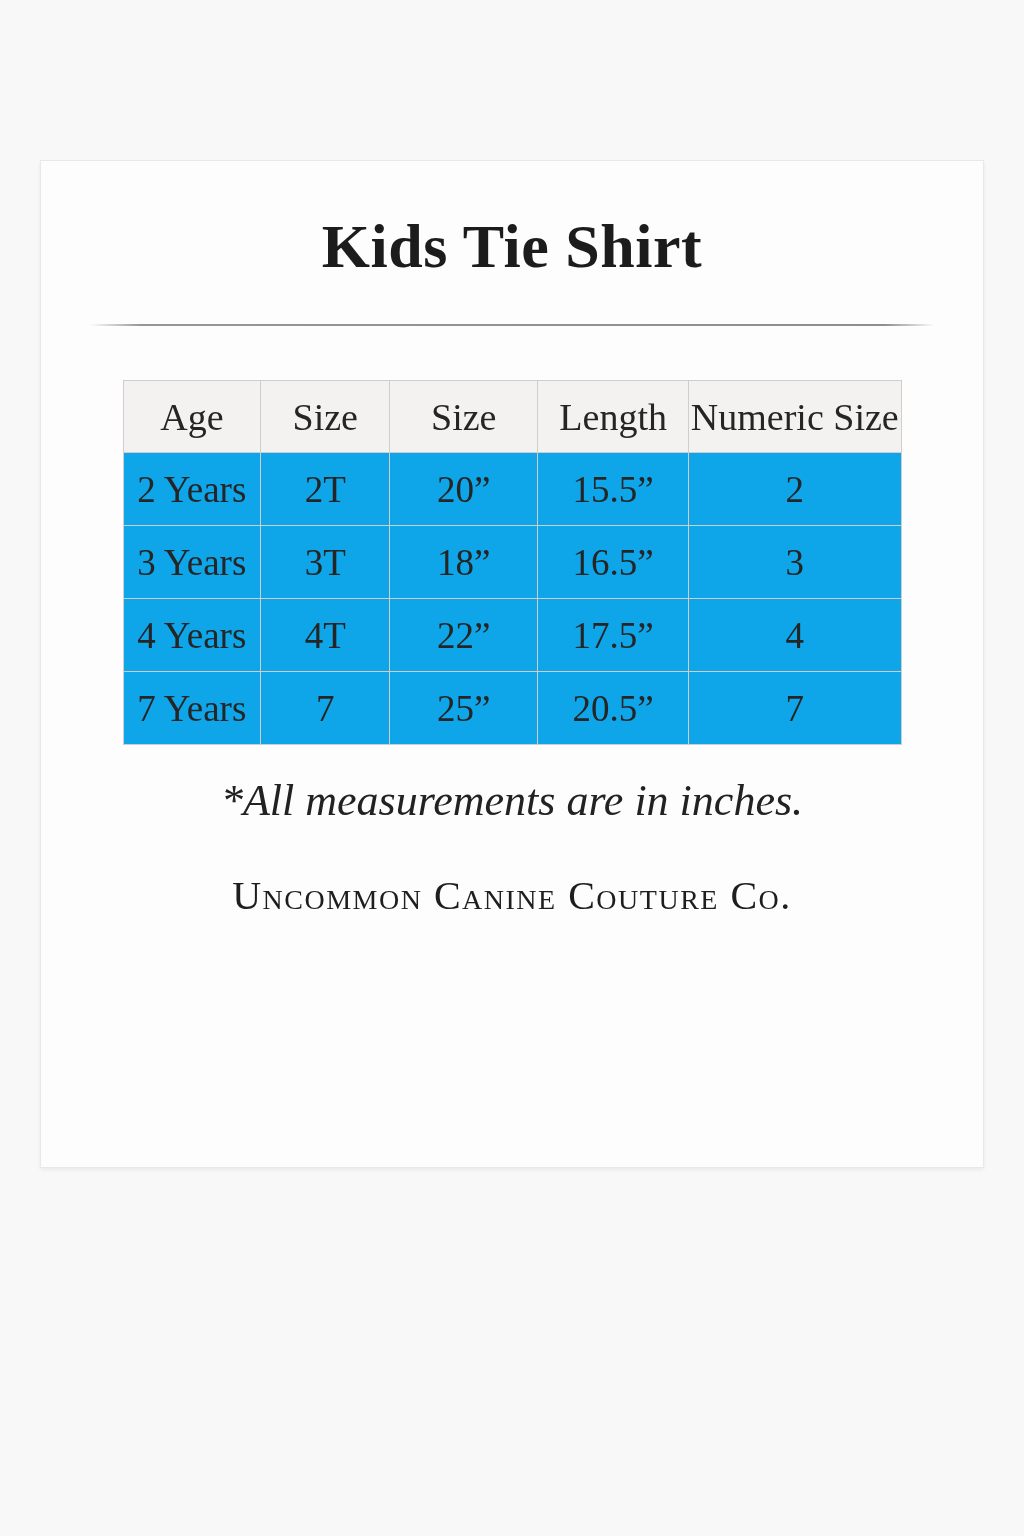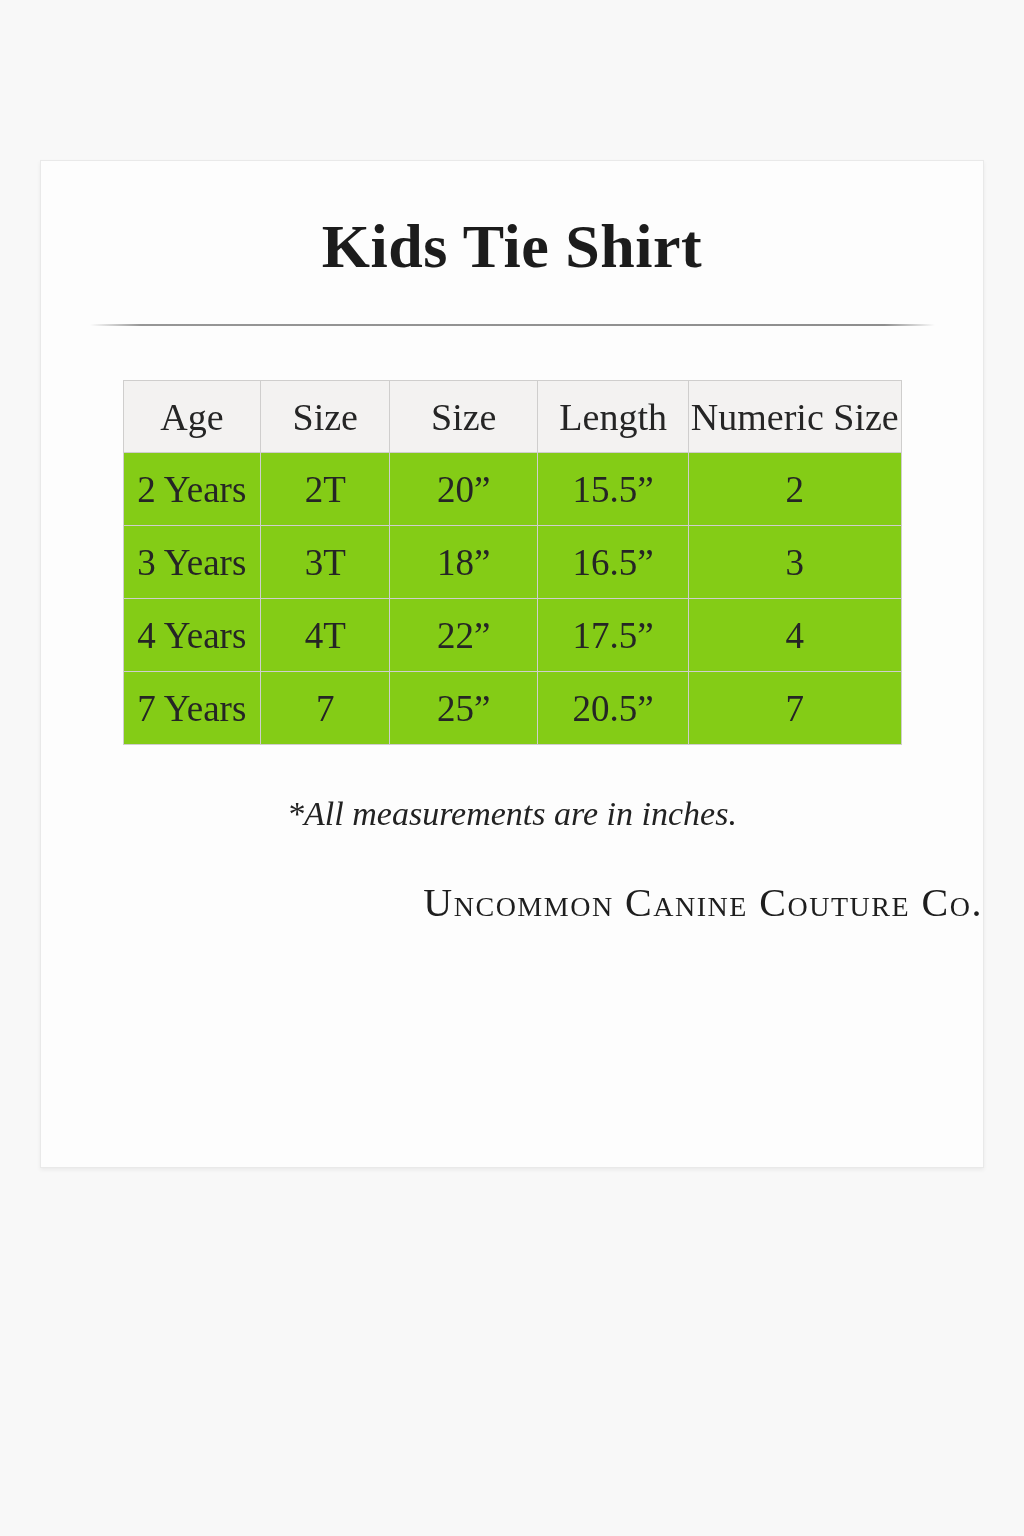--- a/index.html
+++ b/index.html
@@ -51,36 +51,36 @@
     vertical-align: middle;
     font-weight: normal;
     color: #252525;
   }
   table.size-table { border: 1px solid #bdbcbb; }
   table.size-table th {
     height: 72px;
     background: #f3f2f1;
     font-size: 38px;
   }
-  table.size-table td { height: 73px; background: #84cc16; }
+  table.size-table td { height: 73px; background: #0ea5e9; }
   table.size-table col.c1 { width: 17.7%; }
   table.size-table col.c2 { width: 16.6%; }
   table.size-table col.c3 { width: 19.0%; }
   table.size-table col.c4 { width: 19.4%; }
   table.size-table col.c5 { width: 27.3%; }
   .note {
-    margin-top: 50px;
+    margin-top: 30px;
     text-align: center;
     font-style: italic;
-    font-size: 34px;
+    font-size: 44px;
     color: #222222;
   }
   .brand {
     margin-top: 46px;
-    text-align: right;
+    text-align: center;
     font-variant: small-caps;
     font-size: 40px;
     letter-spacing: 1.5px;
     color: #1e1e1e;
   }
 </style>
 </head>
 <body>
 
 <div class="page">

